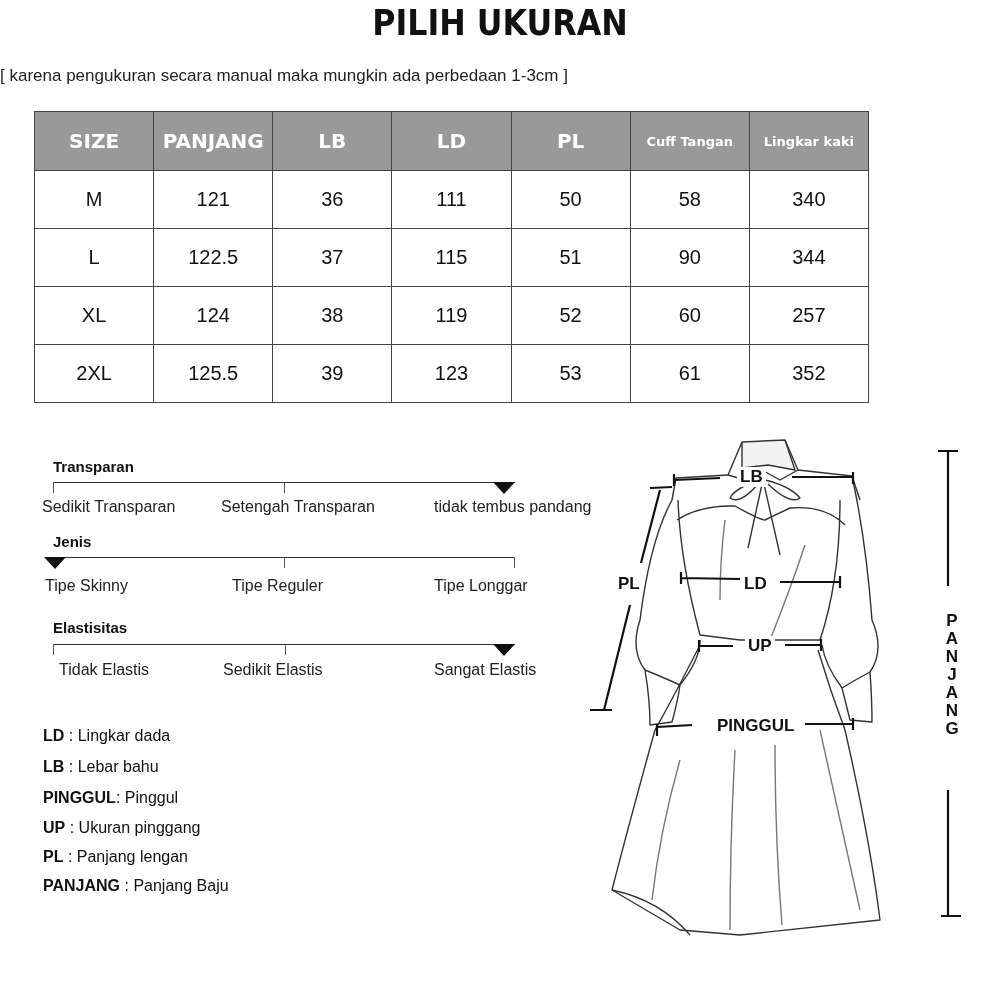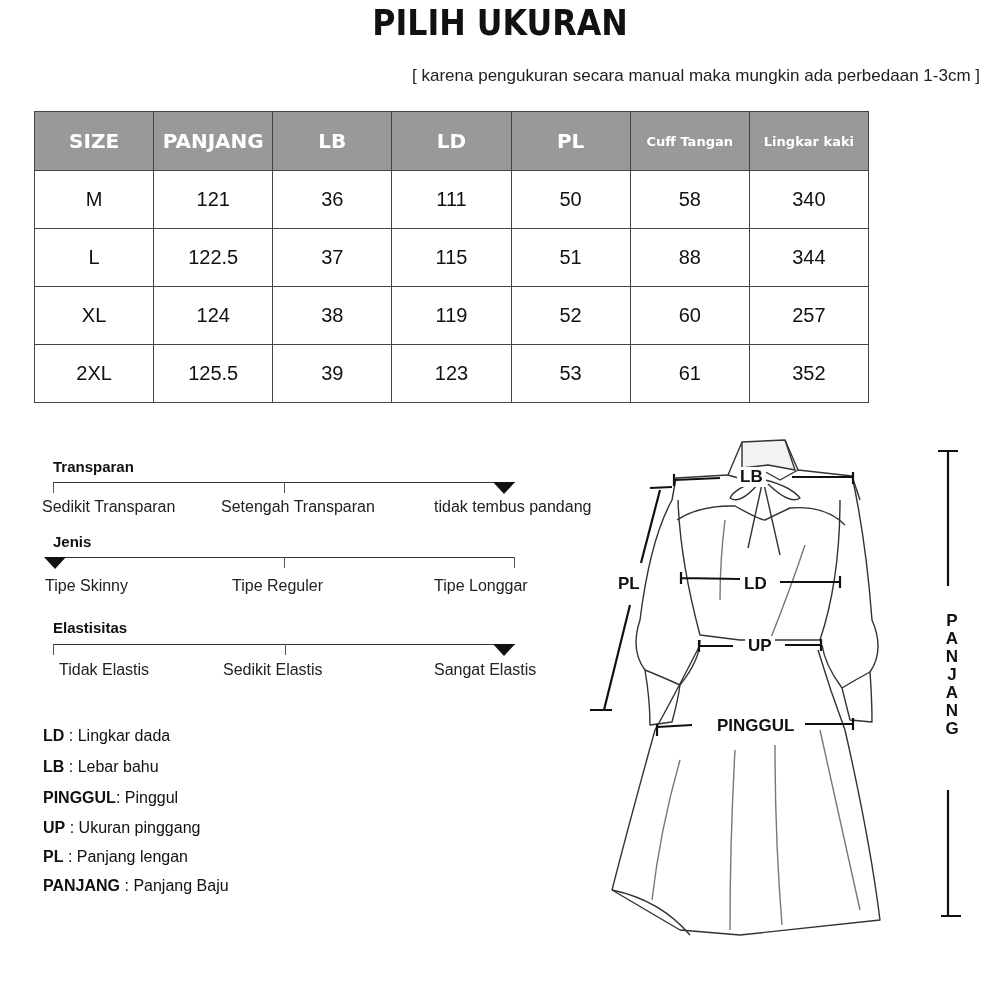--- a/index.html
+++ b/index.html
@@ -1,18 +1,18 @@
 <!DOCTYPE html>
 <html><head>
 <meta charset="utf-8">
 <style>
   html, body { margin:0; padding:0; background:#fff; }
   body { width:1000px; height:1000px; position:relative; overflow:hidden; font-family:"Liberation Sans", sans-serif; color:#111; }
   .title { position:absolute; top:2px; left:0; width:1000px; text-align:center; font-family:"DejaVu Sans", sans-serif; font-weight:bold; font-size:36px; letter-spacing:0px; transform:scaleX(0.88); color:#111; }
-  .subtitle { position:absolute; top:66px; left:0; width:980px; text-align:right; font-size:17px; color:#222; }
+  .subtitle { position:absolute; top:66px; left:0; width:980px; text-align:left; font-size:17px; color:#222; }
   table.size { position:absolute; top:111px; left:34px; width:835px; height:284px; border-collapse:collapse; table-layout:fixed; }
   table.size th { background:#999999; color:#fff; font-family:"DejaVu Sans", sans-serif; font-weight:bold; font-size:20px; height:58px; border:1px solid #444; line-height:19px; padding:0 2px; }
   table.size th.small { font-size:13px; }
   table.size td { text-align:center; font-size:20px; border:1px solid #444; height:55px; color:#111; }
   .scale { position:absolute; left:42px; width:560px; }
   .scale .label { position:absolute; left:11px; font-weight:bold; font-size:15px; }
   .scale .line { position:absolute; left:11px; width:462px; height:1px; background:#333; }
   .scale .tick { position:absolute; width:1px; height:11px; background:#555; }
   .scale .opt { position:absolute; font-size:16px; color:#222; white-space:nowrap; }
   .scale .marker { position:absolute; width:0; height:0; border-left:11px solid transparent; border-right:11px solid transparent; border-top:12px solid #111; }
@@ -50,21 +50,21 @@
       <td>50</td>
       <td>58</td>
       <td>340</td>
     </tr>
     <tr>
       <td>L</td>
       <td>122.5</td>
       <td>37</td>
       <td>115</td>
       <td>51</td>
-      <td>88</td>
+      <td>90</td>
       <td>344</td>
     </tr>
     <tr>
       <td>XL</td>
       <td>124</td>
       <td>38</td>
       <td>119</td>
       <td>52</td>
       <td>60</td>
       <td>257</td>

